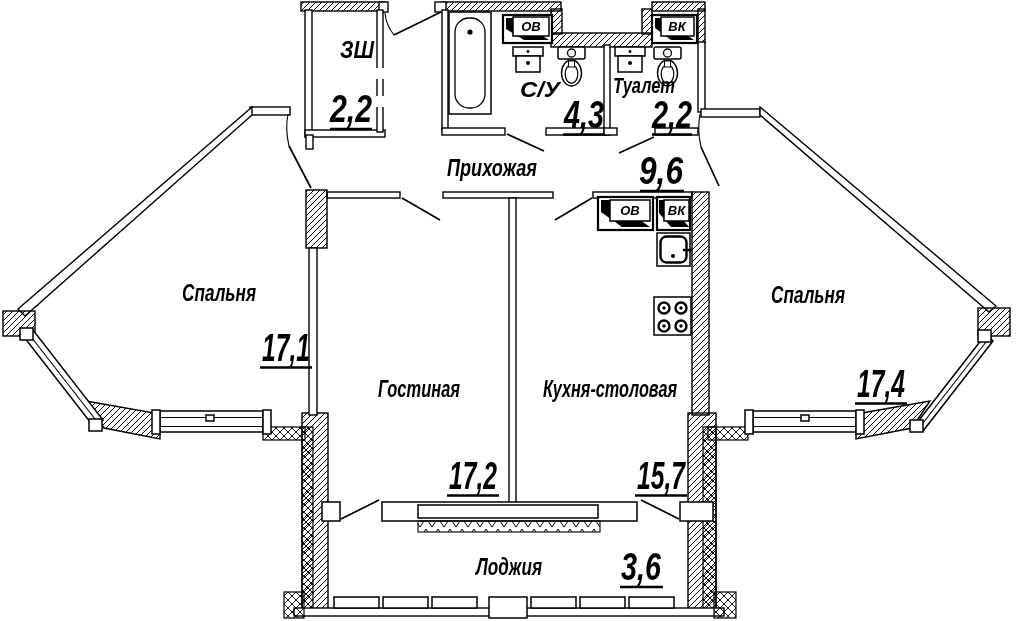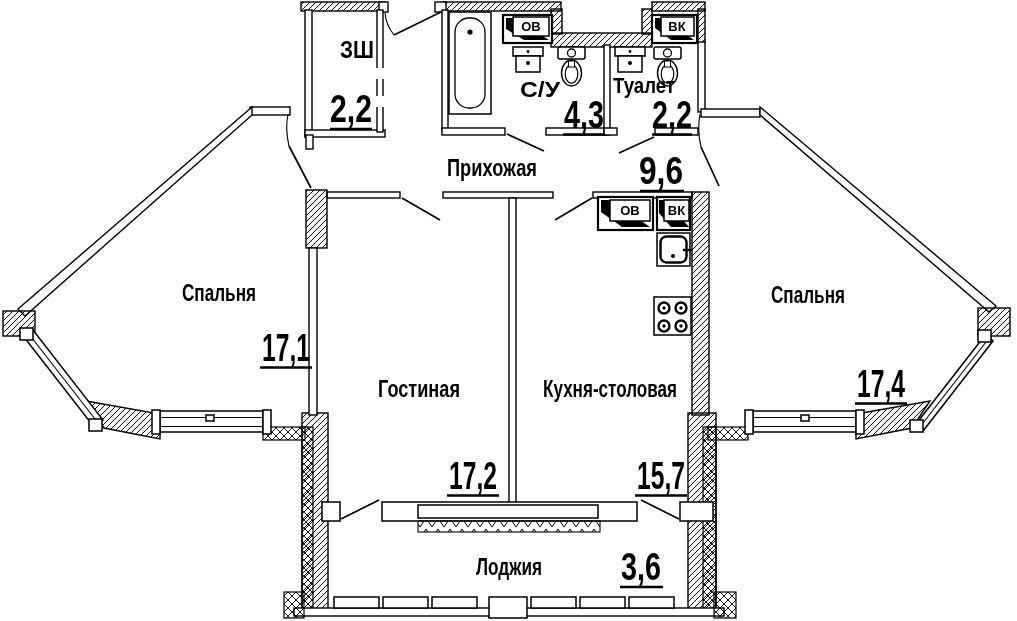--- a/index.html
+++ b/index.html
@@ -1,16 +1,16 @@
 <!DOCTYPE html>
 <html><head>
 <meta charset="utf-8">
 <style>
   html,body { margin:0; padding:0; background:#fff; }
-  #stage { position:relative; width:1017px; height:621px; background:#fff; overflow:hidden; }
+  #stage { position:relative; width:1017px; height:621px; background:#fff; overflow:hidden;font-style:italic; }
   svg text { font-family:"Liberation Sans","DejaVu Sans",sans-serif; font-weight:bold; fill:#000; }
   .room  { font-size:24px; }
   .room-sm { font-size:22px; }
   .num   { font-size:38px; }
   .vent  { font-size:13px; }
   .w  { fill:#fff; stroke:#000; stroke-width:1.4; }
   .wh { fill:url(#h); stroke:#000; stroke-width:1.4; }
   .wx { fill:url(#x); stroke:#000; stroke-width:1.2; }
   .zz { fill:url(#zz); stroke:#000; stroke-width:1.1; }
   .fix { fill:#fff; stroke:#000; stroke-width:1.5; }

